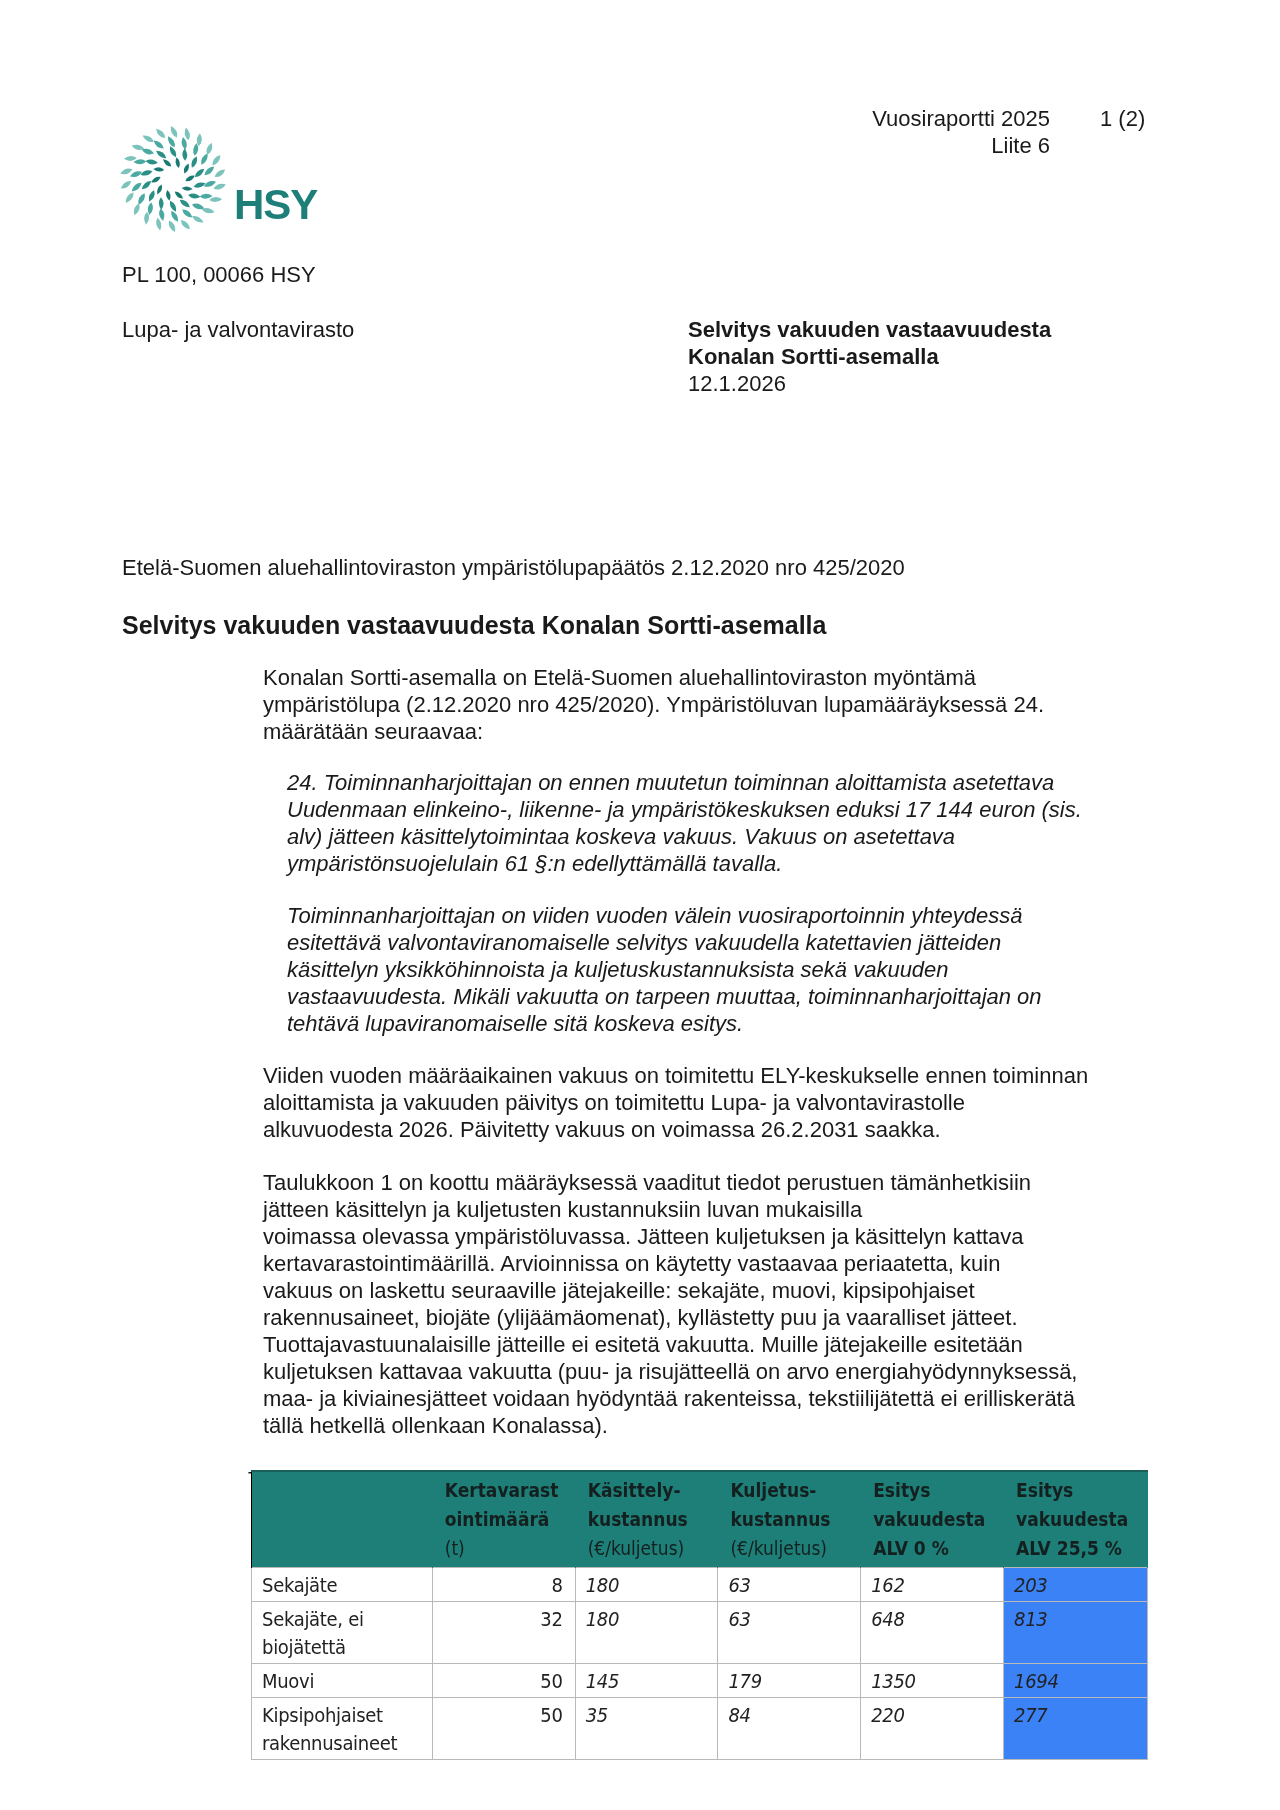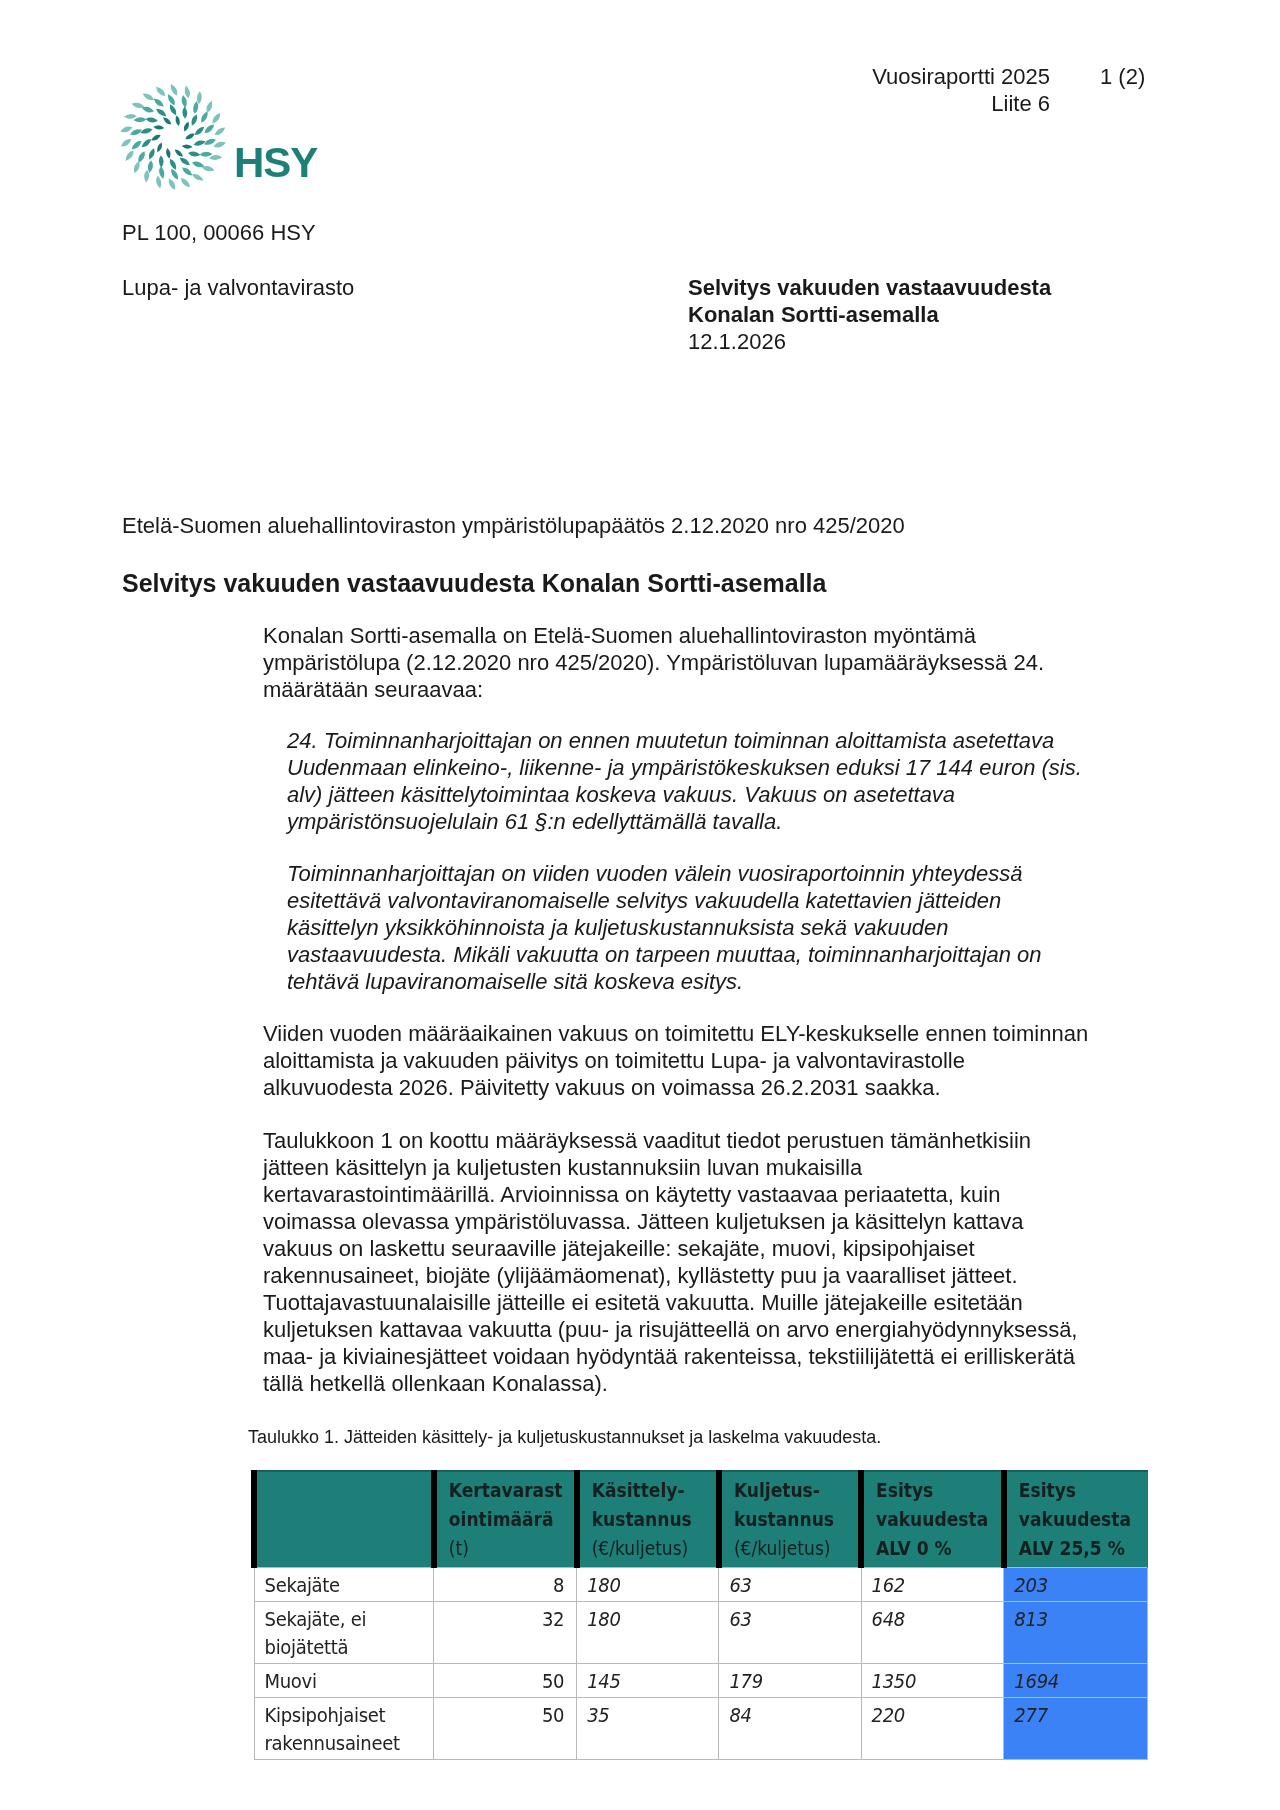--- a/index.html
+++ b/index.html
@@ -1,19 +1,19 @@
 <!DOCTYPE html>
 <html><head>
 <meta charset="utf-8">
 <style>
   * { box-sizing: border-box; margin: 0; padding: 0; }
   html, body { width: 1280px; height: 1810px; background: #ffffff; overflow: hidden; }
   body { position: relative; font-family: "Liberation Sans", sans-serif; color: #1a1a1a; }
 
-  .abs { position: absolute; }
+  .abs { position: absolute; margin-top: 42px; }
   .txt { font-size: 22px; line-height: 27px; }
 
   
   #logo { left: 118px; top: 82px; width: 200px; height: 110px; }
   #logo-mark { position: absolute; left: 0; top: 0; width: 110px; height: 110px; }
   #logo-word { position: absolute; left: 116px; top: 57px; font-family: Liberation Sans, sans-serif; font-weight: bold;
                font-size: 42px; letter-spacing: -1px; color: #1e7f78; line-height: 48px; }
 
   #doc-type { left: 856px; top: 63px; text-align: right; width: 194px; }
   #appendix { left: 856px; top: 90px; text-align: right; width: 194px; }
@@ -43,21 +43,21 @@
   #cost-table { position: absolute; left: 251px; top: 1470px; width: 897px; border-collapse: collapse;
                 font-family: "DejaVu Sans Condensed", "DejaVu Sans", sans-serif; }
   #cost-table col.c0 { width: 181px; }
   #cost-table col.c1 { width: 143px; }
   #cost-table col.c2 { width: 143px; }
   #cost-table col.c3 { width: 143px; }
   #cost-table col.c4 { width: 143px; }
   #cost-table col.c5 { width: 144px; }
   #cost-table th { background: #1e7f78; color: #14201f; text-align: left; vertical-align: top;
                    font-size: 19px; line-height: 29px; padding: 4px 8px 4px 12px; height: 96px;
-                   border-left: 6px solid #000000; border-right: 1px solid #1e7f78; border-top: 2px solid #1a5f5a; font-weight: bold; }
+                   border-left: 1px solid #000000; border-right: 1px solid #1e7f78; border-top: 2px solid #1a5f5a; font-weight: bold; }
   #cost-table th .u { font-weight: normal; }
   #cost-table th .ub { font-weight: bold; }
   #cost-table td { border: 1.5px solid #b9b9b9; font-size: 20px; line-height: 28px; padding: 3px 10px 2px 10px;
                    vertical-align: top; color: #222; font-stretch: condensed; letter-spacing: -0.3px; }
   #cost-table td.name { text-align: left; }
   #cost-table td.num-r { text-align: right; padding-right: 12px; }
   #cost-table td.num-c { text-align: left; font-style: italic; }
   #cost-table td.hl { background: #3b82f6; }
 </style>
 </head>
@@ -168,22 +168,22 @@
     <span class="line">tehtävä lupaviranomaiselle sitä koskeva esitys.</span>
   </div>
 <div id="p-ely" class="abs txt para">
     <span class="line">Viiden vuoden määräaikainen vakuus on toimitettu ELY-keskukselle ennen toiminnan</span>
     <span class="line">aloittamista ja vakuuden päivitys on toimitettu Lupa- ja valvontavirastolle</span>
     <span class="line">alkuvuodesta 2026. Päivitetty vakuus on voimassa 26.2.2031 saakka.</span>
   </div>
 <div id="p-table-intro" class="abs txt para">
     <span class="line">Taulukkoon 1 on koottu määräyksessä vaaditut tiedot perustuen tämänhetkisiin</span>
     <span class="line">jätteen käsittelyn ja kuljetusten kustannuksiin luvan mukaisilla</span>
+    <span class="line">voimassa olevassa ympäristöluvassa. Jätteen kuljetuksen ja käsittelyn kattava</span>
     <span class="line">kertavarastointimäärillä. Arvioinnissa on käytetty vastaavaa periaatetta, kuin</span>
-    <span class="line">voimassa olevassa ympäristöluvassa. Jätteen kuljetuksen ja käsittelyn kattava</span>
     <span class="line">vakuus on laskettu seuraaville jätejakeille: sekajäte, muovi, kipsipohjaiset</span>
     <span class="line">rakennusaineet, biojäte (ylijäämäomenat), kyllästetty puu ja vaaralliset jätteet.</span>
     <span class="line">Tuottajavastuunalaisille jätteille ei esitetä vakuutta. Muille jätejakeille esitetään</span>
     <span class="line">kuljetuksen kattavaa vakuutta (puu- ja risujätteellä on arvo energiahyödynnyksessä,</span>
     <span class="line">maa- ja kiviainesjätteet voidaan hyödyntää rakenteissa, tekstiilijätettä ei erilliskerätä</span>
     <span class="line">tällä hetkellä ollenkaan Konalassa).</span>
   </div>
 
 <div id="table-caption" class="abs">Taulukko 1. Jätteiden käsittely- ja kuljetuskustannukset ja laskelma vakuudesta.</div>
 

